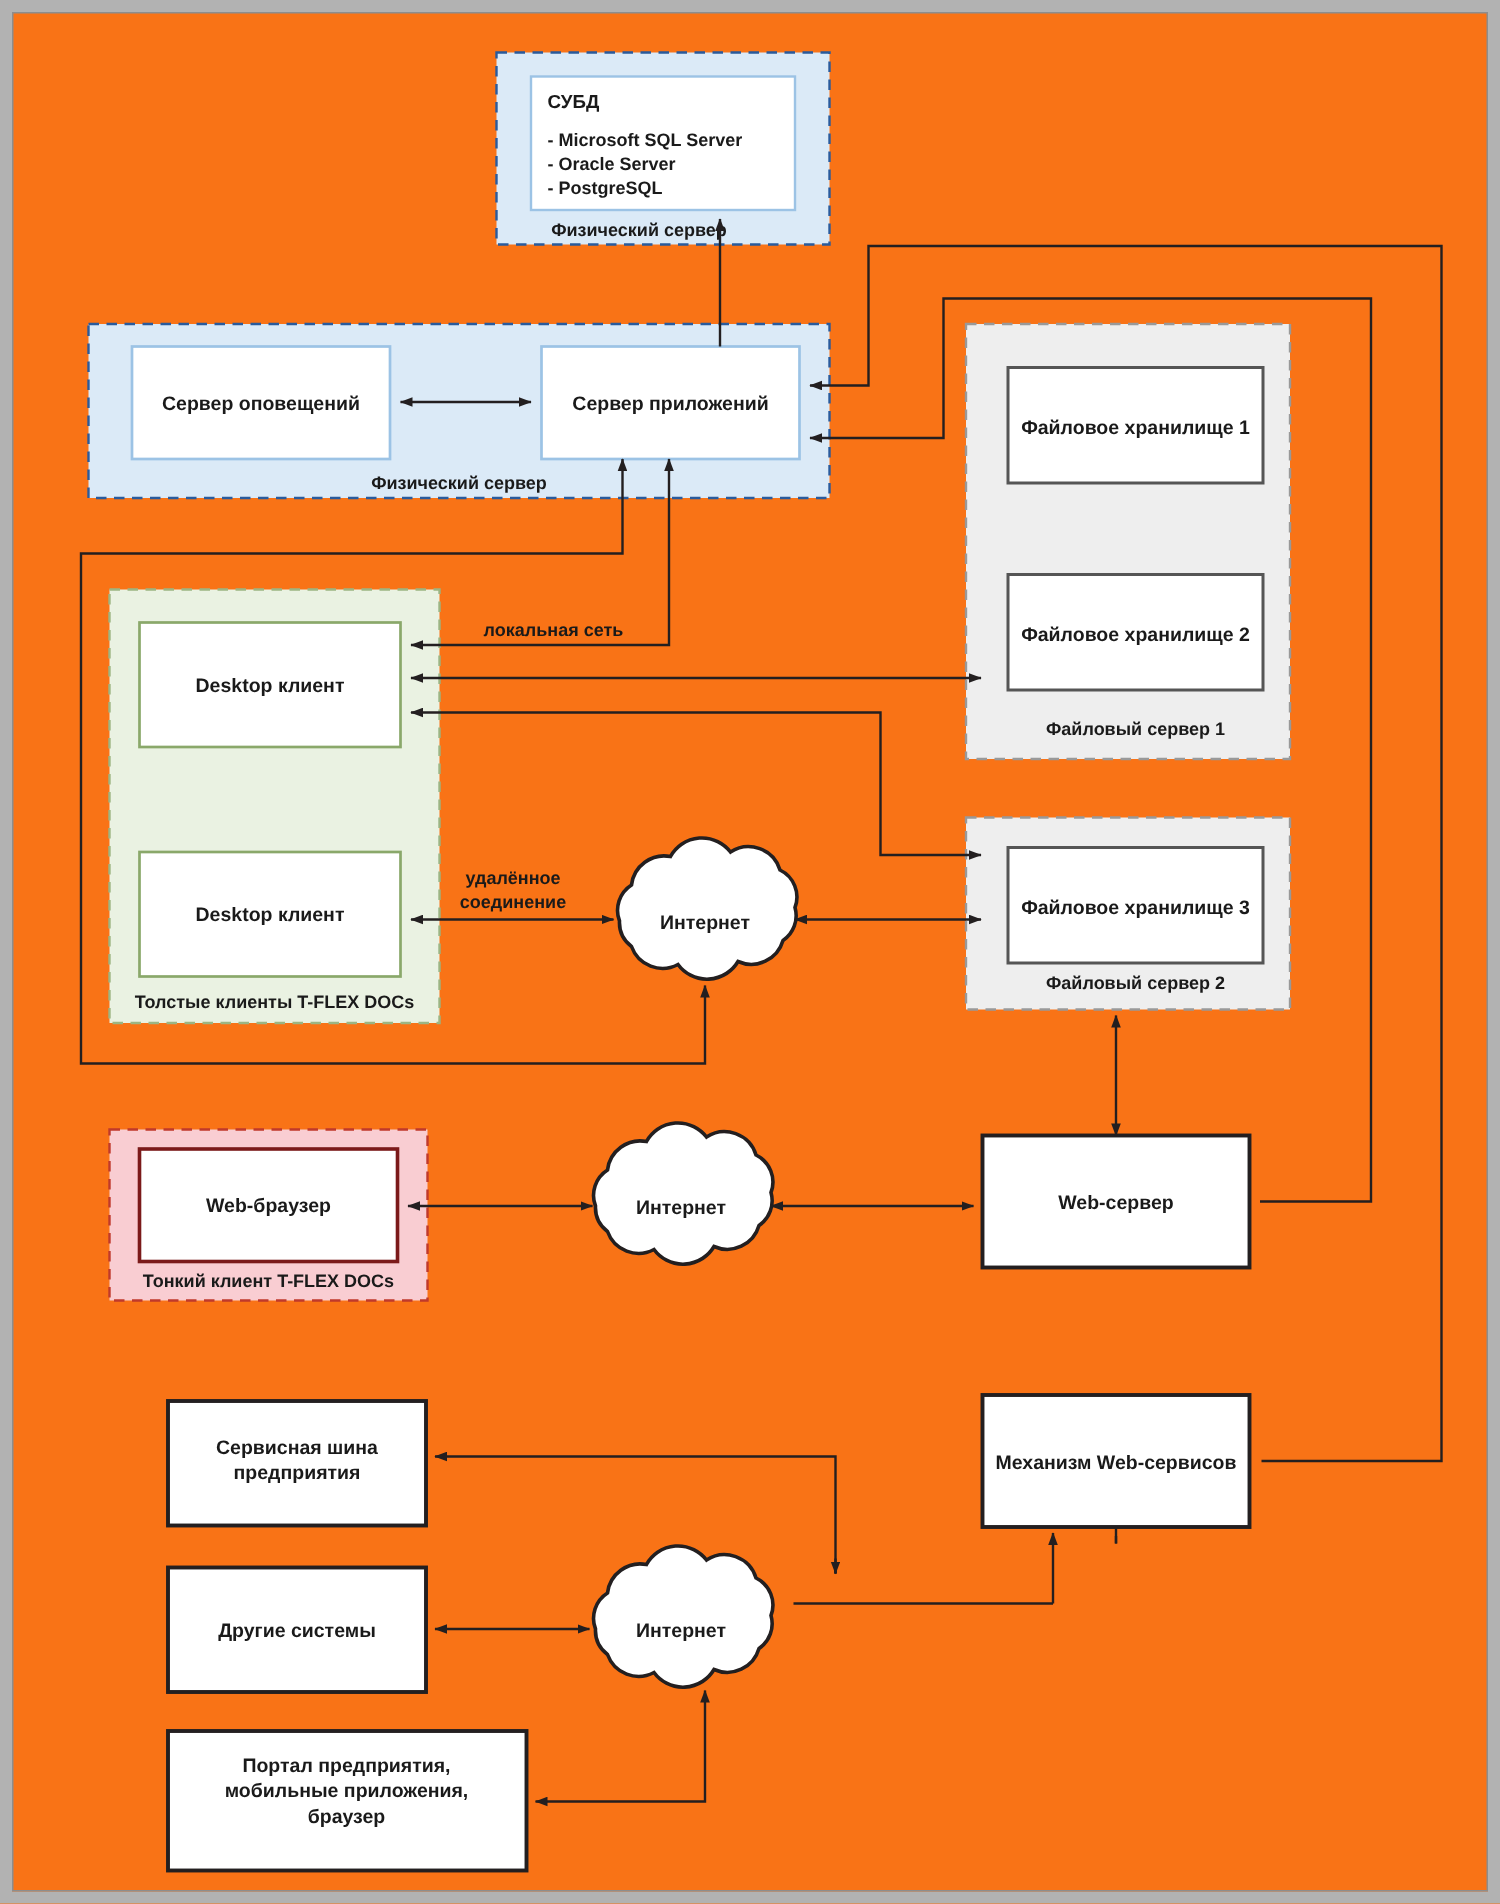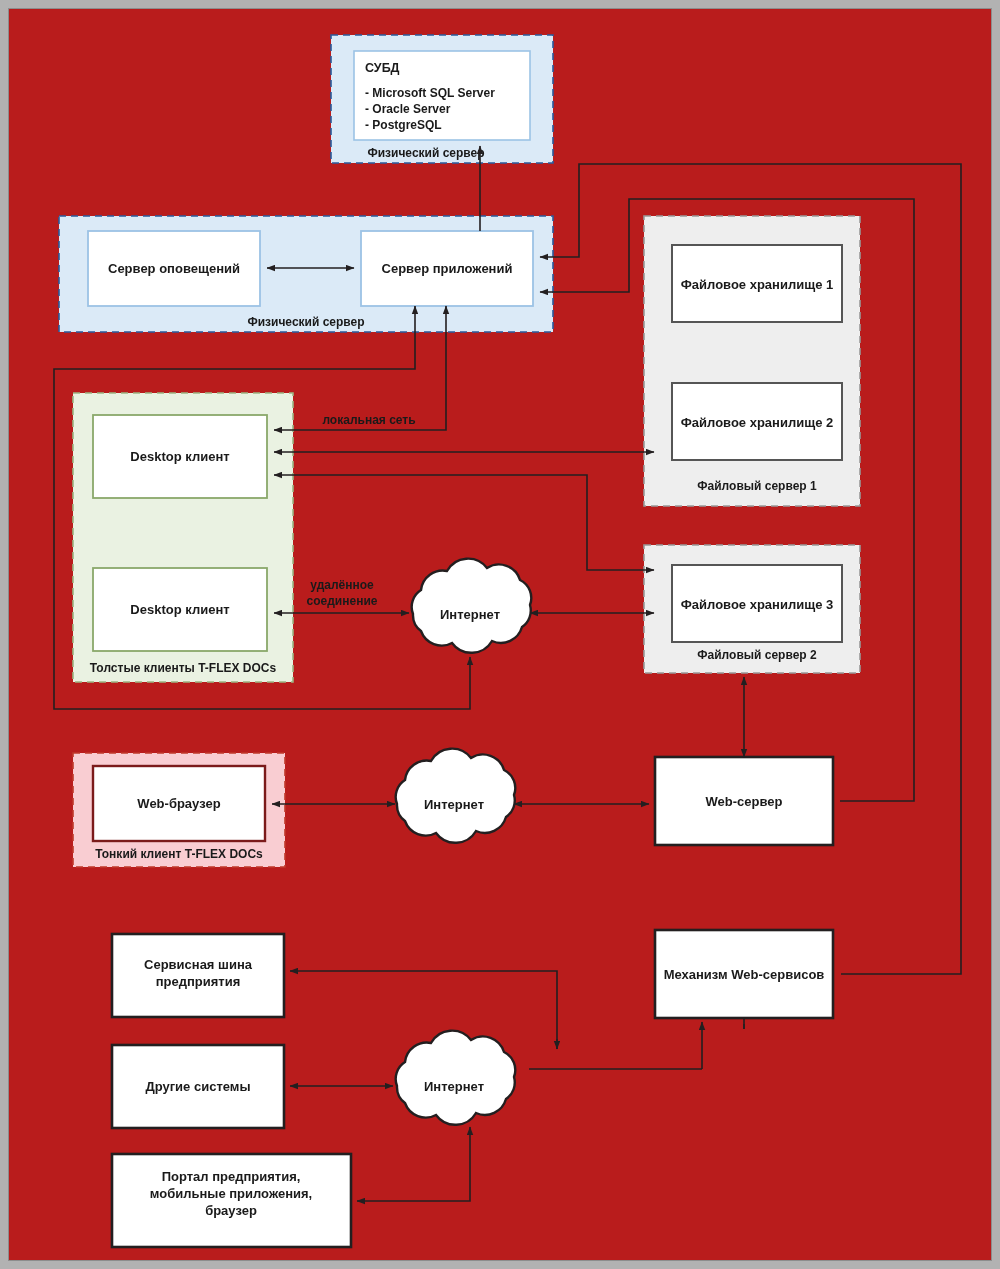--- a/index.html
+++ b/index.html
@@ -5,21 +5,21 @@
   html,body{margin:0;padding:0;}
   body{
     width:1000px;height:1269px;
     background:#b2b2b2;
     font-family:"Liberation Sans","DejaVu Sans",sans-serif;
     overflow:hidden;
   }
   #canvas{
     position:absolute;left:8px;top:8px;
     width:984px;height:1253px;
-    background:#b91c1c;
+    background:#f97316;
     border:1px solid #8d8d8d;
     box-sizing:border-box;
   }
   svg{position:absolute;left:0;top:0;}
   .zone-label, .node-label, .edge-label{
     font-family:"Liberation Sans","DejaVu Sans",sans-serif;
     fill:#1a1a1a;
   }
   .node-label{font-size:13px;font-weight:bold;text-anchor:middle;}
   .node-label-left{font-size:12.5px;font-weight:bold;text-anchor:start;fill:#1a1a1a;}

